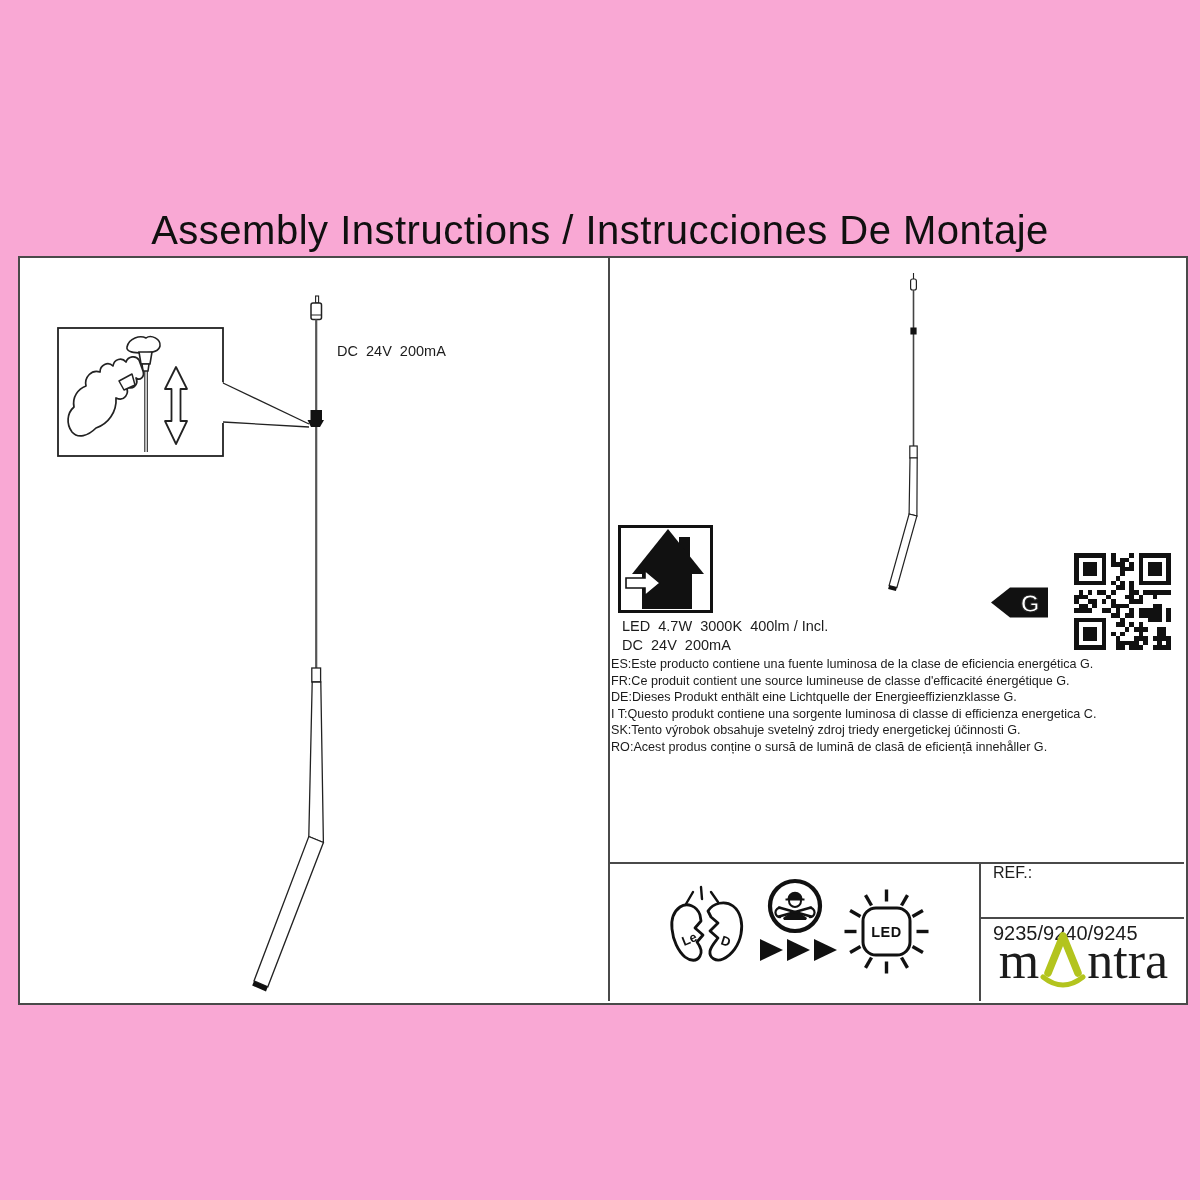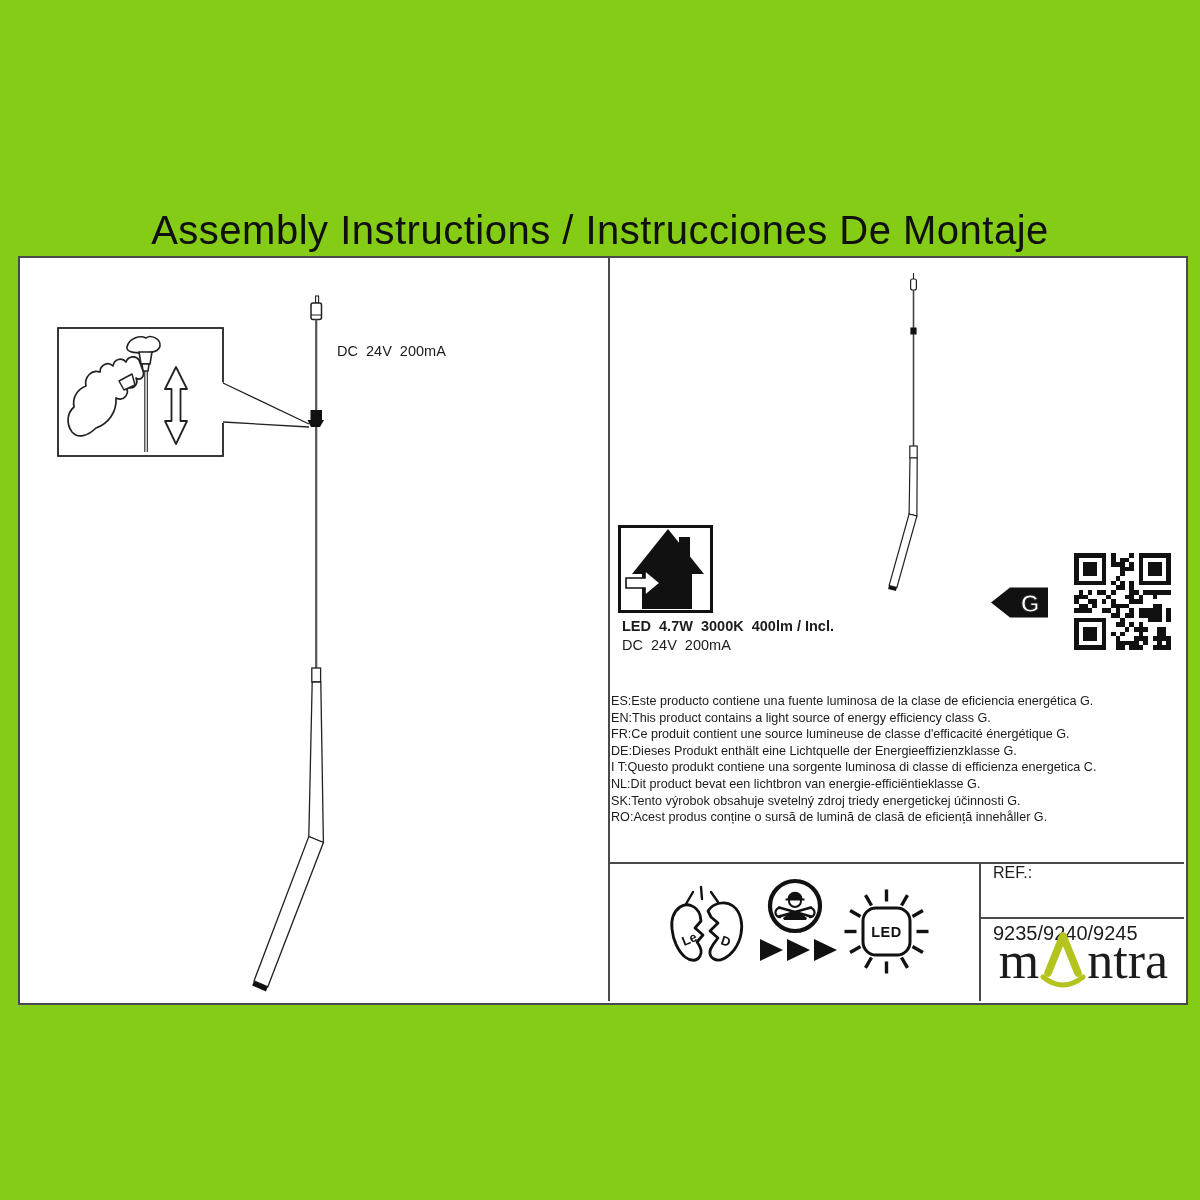--- a/index.html
+++ b/index.html
@@ -1,27 +1,27 @@
 <!DOCTYPE html>
 <html><head>
 <meta charset="utf-8">
 <style>
   html,body{margin:0;padding:0;background:#fff;}
-  .page{position:relative;width:1200px;height:1200px;background:#84cc16;
+  .page{position:relative;width:1200px;height:1200px;background:#f9a8d4;
         font-family:"Liberation Sans",sans-serif;color:#111;overflow:hidden;}
   .abs{position:absolute;}
   .title{left:0;top:206px;width:1200px;text-align:center;font-size:40px;
          letter-spacing:.5px;color:#101010;line-height:48px;white-space:pre;}
   .frame{left:18px;top:256px;width:1166px;height:745px;border:2px solid #4a4a4a;background:#fff;}
   .line{background:#4a4a4a;}
   .pre{white-space:pre;}
   .dc-left{left:337px;top:343px;font-size:14.5px;color:#1c1c1c;}
-  .spec1{left:622px;top:618px;font-size:14.5px;color:#1c1c1c;font-weight:bold;}
+  .spec1{left:622px;top:618px;font-size:14.5px;color:#1c1c1c;}
   .spec2{left:622px;top:637px;font-size:14.5px;color:#1c1c1c;}
-  .langs{left:611px;top:656px;width:560px;font-size:12.6px;line-height:16.6px;color:#1b1b1b;margin-top:37px;}
+  .langs{left:611px;top:656px;width:560px;font-size:12.6px;line-height:16.6px;color:#1b1b1b;}
   .langs div{white-space:nowrap;}
   .ref-label{left:993px;top:864px;font-size:16px;color:#1c1c1c;}
   .ref-nums{left:993px;top:890px;font-size:20px;color:#1c1c1c;margin-top:32px;}
   .brand{left:981px;top:919px;width:205px;height:82px;display:flex;align-items:center;
          justify-content:center;font-family:"Liberation Serif",serif;font-size:52px;color:#1c1c1c;}
   .brand svg{vertical-align:-14px;margin:0 1px;}
   svg text{font-family:"Liberation Sans",sans-serif;}
 </style>
 </head>
 <body>
@@ -345,25 +345,23 @@
         <rect x="19" y="20" width="1" height="1"></rect>
         <rect x="20" y="20" width="1" height="1"></rect>
       </g>
   </svg>
 
   <div class="abs spec1 pre">LED  4.7W  3000K  400lm / Incl.</div>
   <div class="abs spec2 pre">DC  24V  200mA</div>
 
   <div class="abs langs">
     <div>ES:Este producto contiene una fuente luminosa de la clase de eficiencia energética G.</div>
-    <div>EN:This product contains a light source of energy efficiency class G.</div>
     <div>FR:Ce produit contient une source lumineuse de classe d'efficacité énergétique G.</div>
     <div>DE:Dieses Produkt enthält eine Lichtquelle der Energieeffizienzklasse G.</div>
     <div>I T:Questo produkt contiene una sorgente luminosa di classe di efficienza energetica C.</div>
-    <div>NL:Dit product bevat een lichtbron van energie-efficiëntieklasse G.</div>
     <div>SK:Tento výrobok obsahuje svetelný zdroj triedy energetickej účinnosti G.</div>
     <div>RO:Acest produs conține o sursă de lumină de clasă de eficiență innehåller G.</div>
   </div>
 
   <svg class="abs" style="left:609px;top:863px;" width="370" height="138" viewBox="609 863 370 138">
 
     <g stroke="#111" fill="none" stroke-linejoin="round" stroke-linecap="round">
       <line x1="686" y1="904" x2="693" y2="892" stroke-width="2.4"></line>
       <line x1="702" y1="899" x2="701" y2="887" stroke-width="2.4"></line>
       <line x1="711" y1="892" x2="718" y2="902" stroke-width="2.4"></line>

